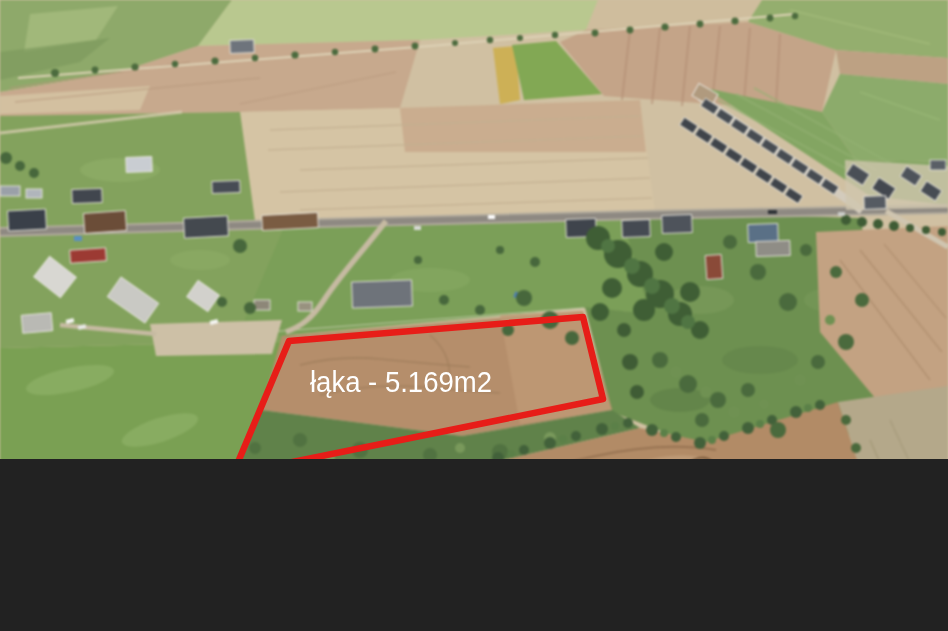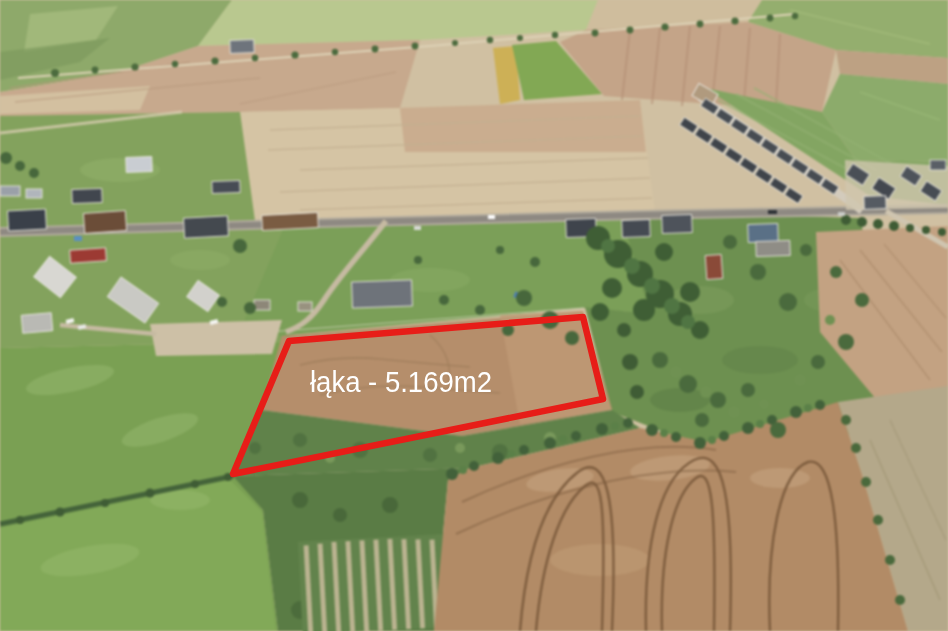--- a/index.html
+++ b/index.html
@@ -1,16 +1,16 @@
 <!DOCTYPE html>
 <html><head>
 <meta charset="utf-8">
 <style>
   html,body{margin:0;padding:0;background:#222;}
-  .stage{position:relative;width:948px;height:631px;overflow:hidden;background:#d0c0a2;}
+  .stage{position:relative;width:948px;height:459px;overflow:hidden;background:#d0c0a2;}
   .stage svg{display:block;width:948px;height:631px;}
   .photo-soft{filter:blur(0.8px);}
   .plot-label{
     font-family:"Liberation Sans","DejaVu Sans",sans-serif;
     font-size:30px;font-weight:400;
     paint-order:stroke;
   }
   .roof{stroke:#eceae3;stroke-width:0.9;}
   .track{fill:none;stroke:#745537;stroke-width:2.4;opacity:0.85;}
   .arc{fill:none;stroke:#7c5c3e;stroke-width:2;opacity:0.5;}

